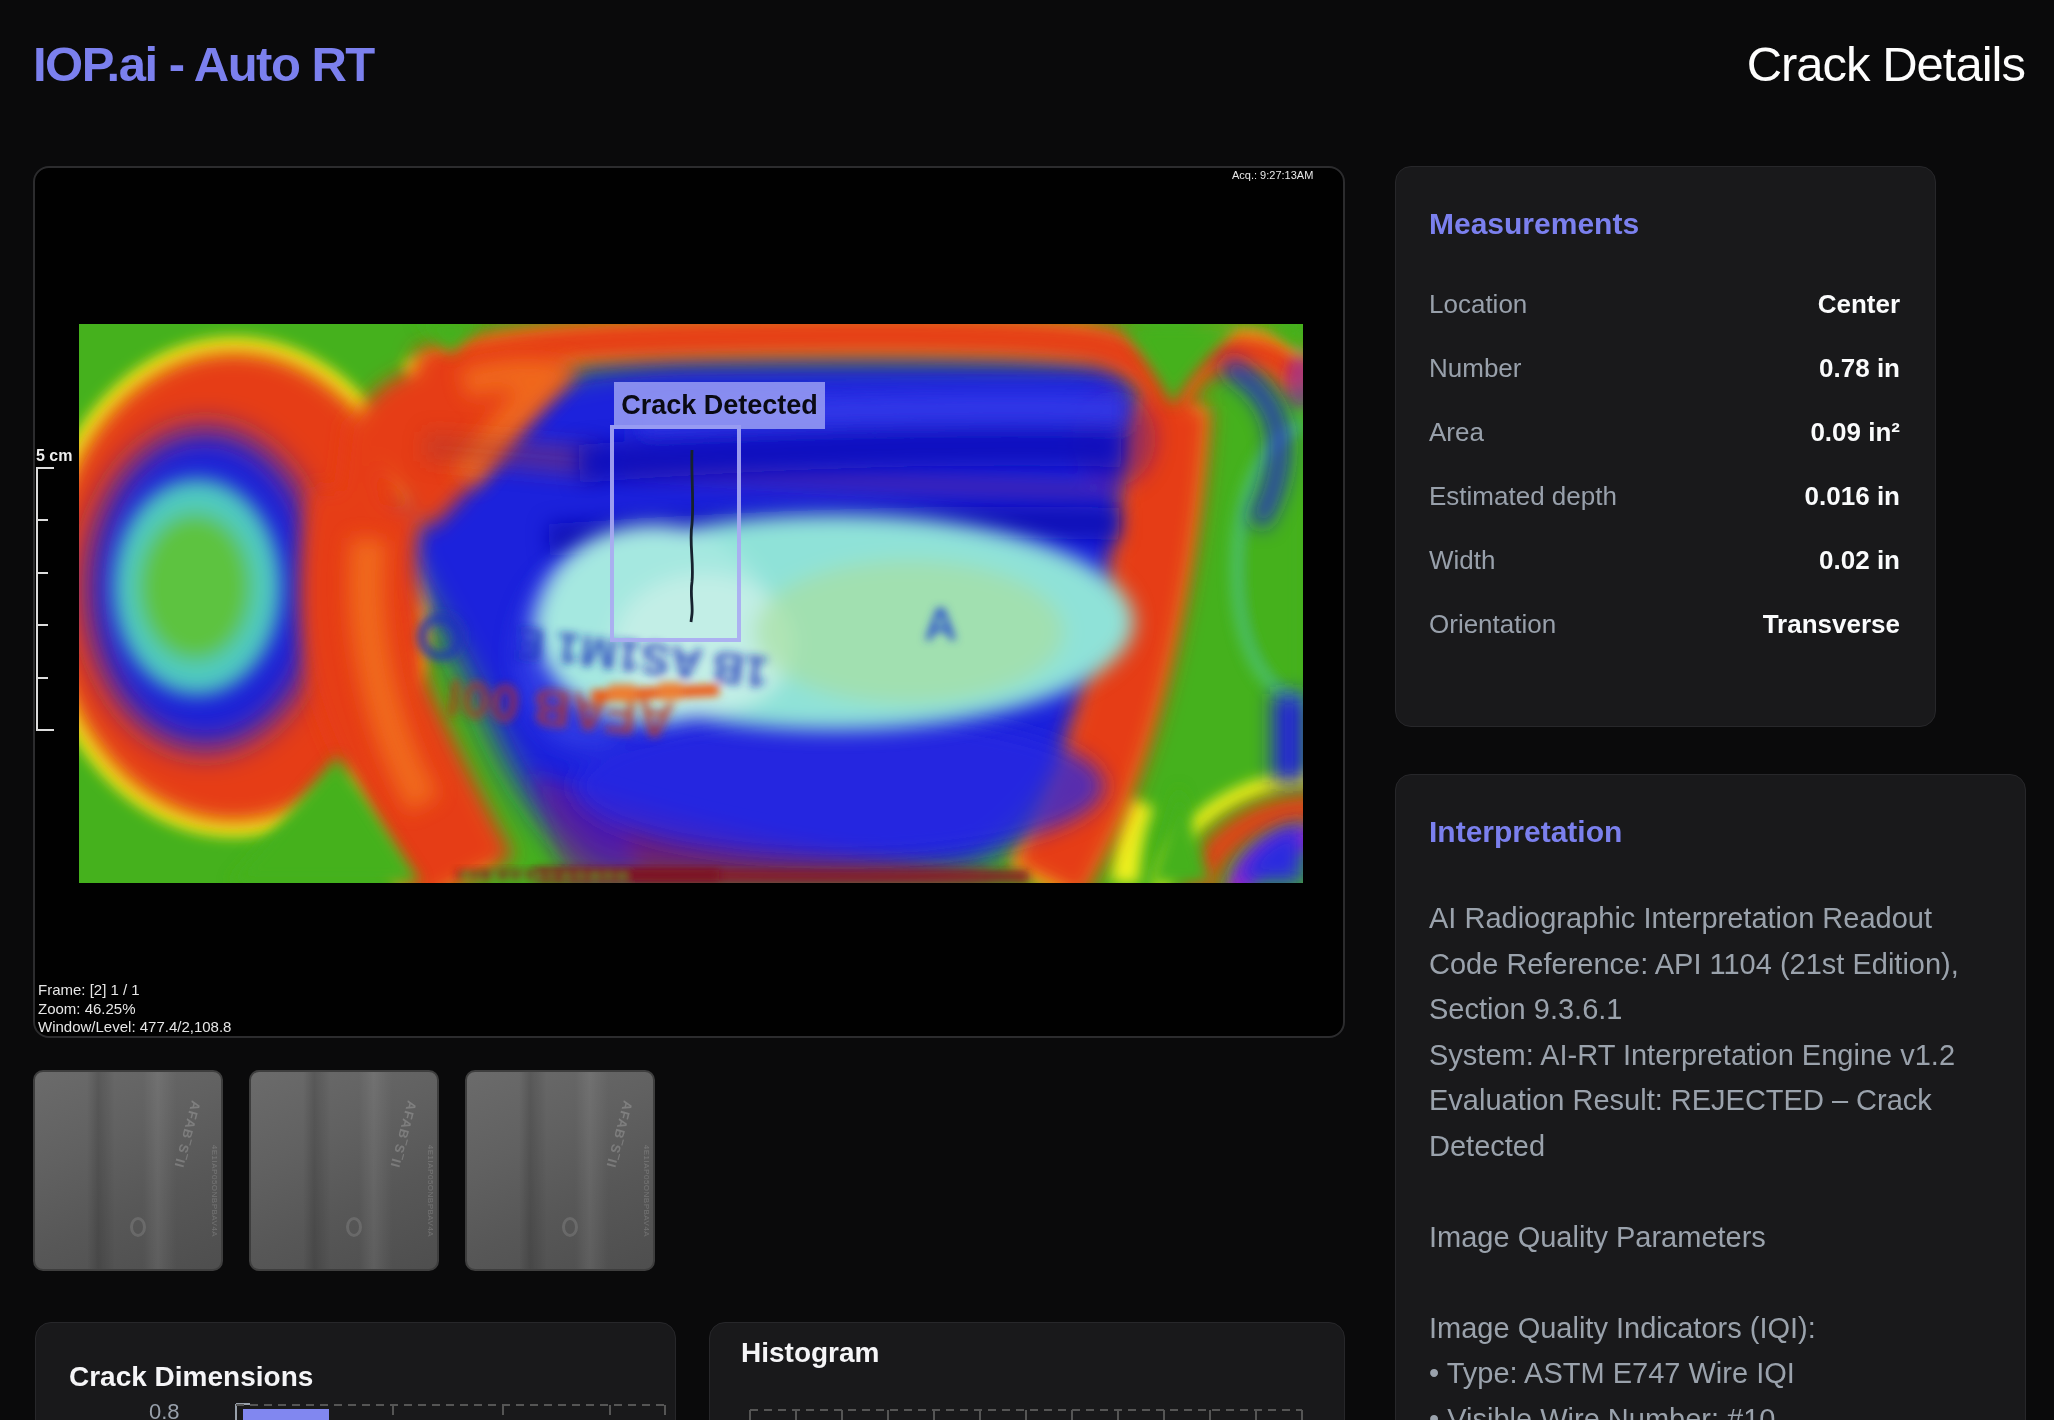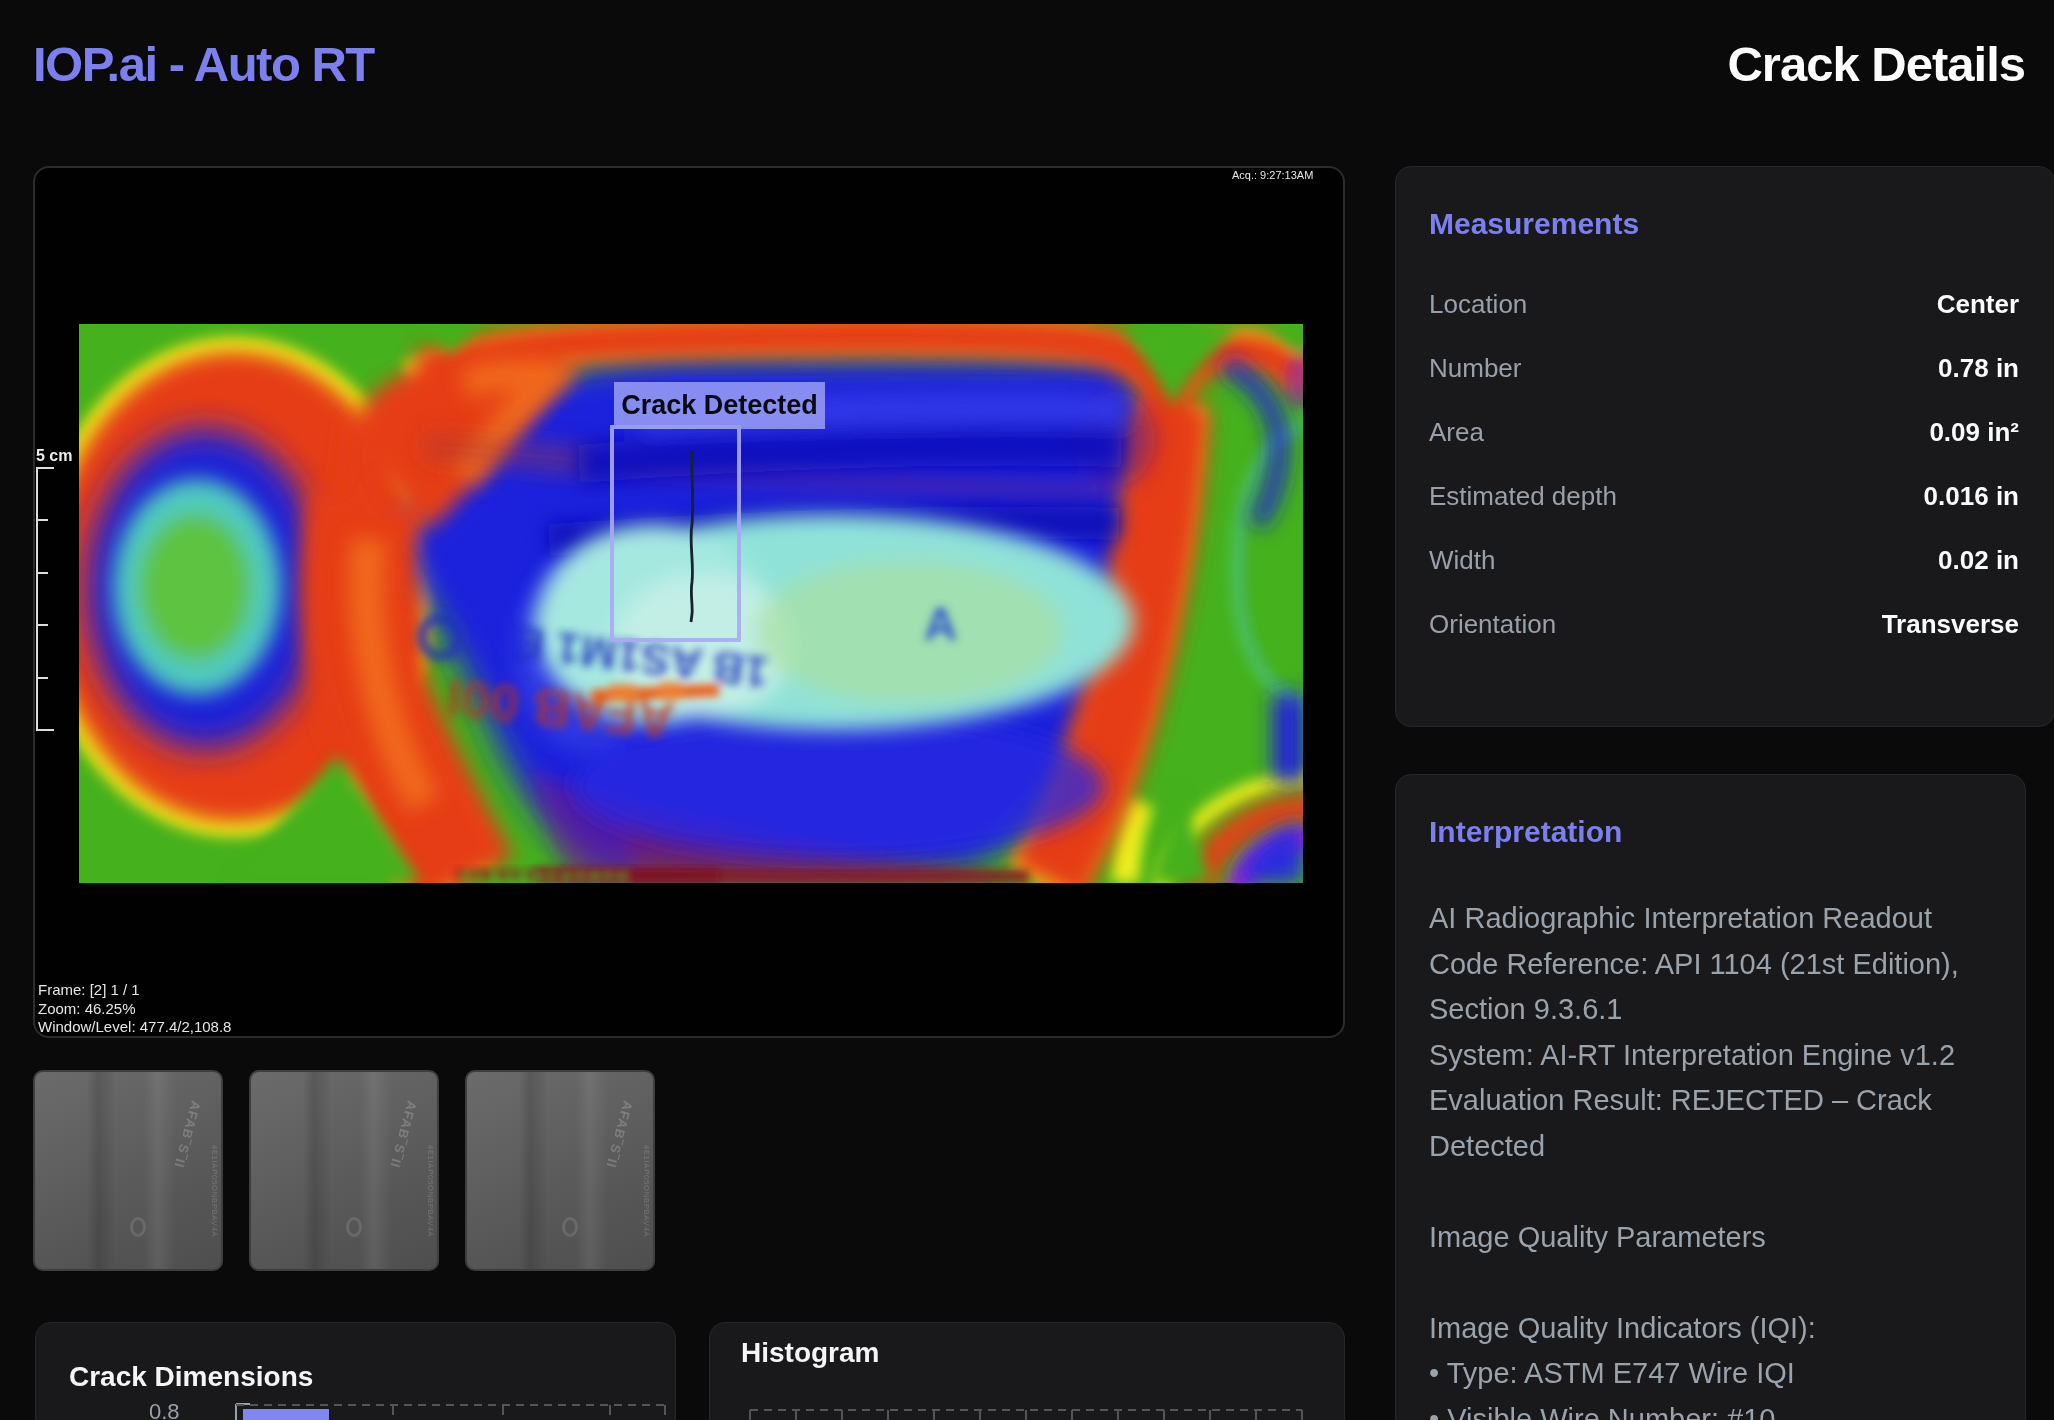--- a/index.html
+++ b/index.html
@@ -1,19 +1,19 @@
 <!DOCTYPE html>
 <html><head>
 <meta charset="utf-8">
 <style>
 * { margin:0; padding:0; box-sizing:border-box; }
 html,body { width:2054px; height:1420px; background:#0a0a0b; font-family:"Liberation Sans", sans-serif; overflow:hidden; position:relative; }
 .abs { position:absolute; }
 .title { left:33px; top:36px; font-size:49px; font-weight:bold; color:#7b80ee; letter-spacing:-1.5px; }
-.crackdetails { right:29px; top:36px; font-size:49px; font-weight:bold; color:#fdfdfd; letter-spacing:-1px; }
+.crackdetails { right:29px; top:36px; font-size:49px; font-weight:normal; color:#fdfdfd; letter-spacing:-1px; }
 .viewer { left:33px; top:166px; width:1312px; height:872px; background:#010101; border:2px solid #2c2c2e; border-radius:16px; }
 .acq { left:1232px; top:169px; font-size:11px; color:#e8e8e8; }
 .scalelabel { left:36px; top:447px; font-size:16px; font-weight:bold; color:#eee; }
 .frameinfo { left:38px; top:981px; font-size:15px; line-height:18.5px; color:#e6e6e6; }
 .crackbox { left:610px; top:425px; width:131px; height:217px; border:4px solid rgba(170,170,242,0.9); }
 .cracklabel { left:614px; top:382px; width:211px; height:47px; background:rgba(150,155,243,0.88); color:#0a0a14; font-size:27px; font-weight:bold; text-align:center; line-height:47px; }
 .thumb { top:1070px; width:190px; height:201px; border-radius:10px; border:2px solid #3e3e3e; overflow:hidden;
   background:
     linear-gradient(90deg, rgba(0,0,0,0) 28%, rgba(0,0,0,0.15) 34%, rgba(0,0,0,0) 43%),
     linear-gradient(90deg, rgba(255,255,255,0) 58%, rgba(255,255,255,0.08) 66%, rgba(255,255,255,0) 76%),
@@ -235,21 +235,21 @@
         <line x1="326" y1="3" x2="326" y2="14"></line>
         <line x1="372" y1="3" x2="372" y2="14"></line>
         <line x1="418" y1="3" x2="418" y2="14"></line>
         <line x1="464" y1="3" x2="464" y2="14"></line>
         <line x1="510" y1="3" x2="510" y2="14"></line>
         <line x1="556" y1="3" x2="556" y2="14"></line>
     </g>
   </svg>
 </div>
 
-<div class="abs panel" style="left:1395px; top:166px; width:660px; height:561px;">
+<div class="abs panel" style="left:1395px; top:166px; width:541px; height:561px;">
   <div class="abs ptitle" style="left:33px; top:40px;">Measurements</div>
   <div class="mrow" style="top:122px;">
       <span class="mlabel">Location</span>
       <span class="mvalue">Center</span>
     </div>
   <div class="mrow" style="top:186px;">
       <span class="mlabel">Number</span>
       <span class="mvalue">0.78 in</span>
     </div>
   <div class="mrow" style="top:250px;">

